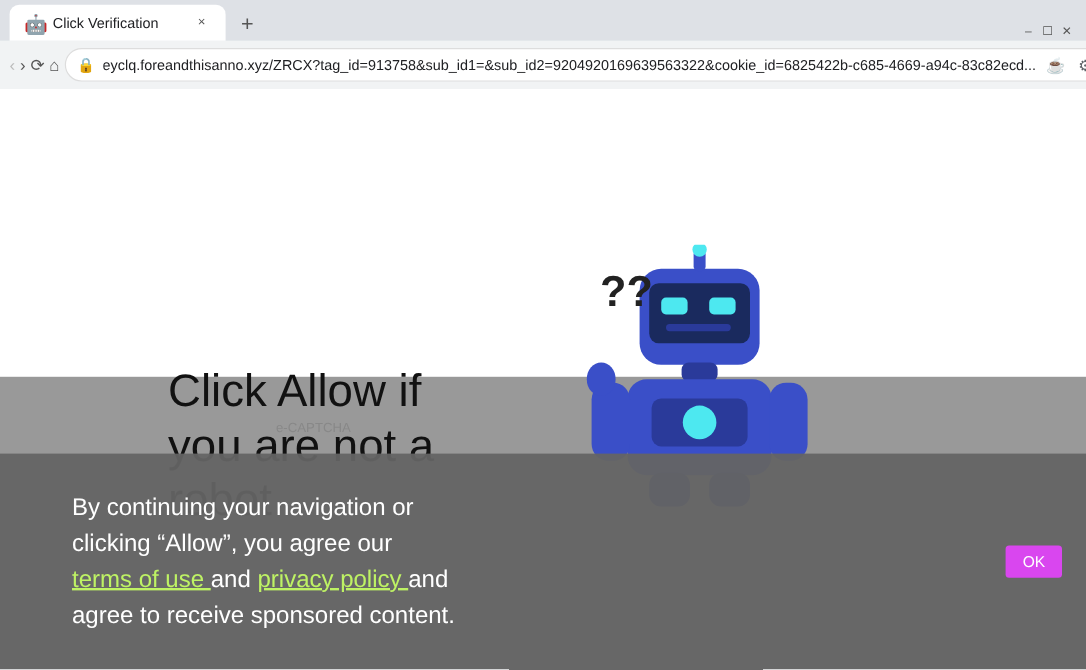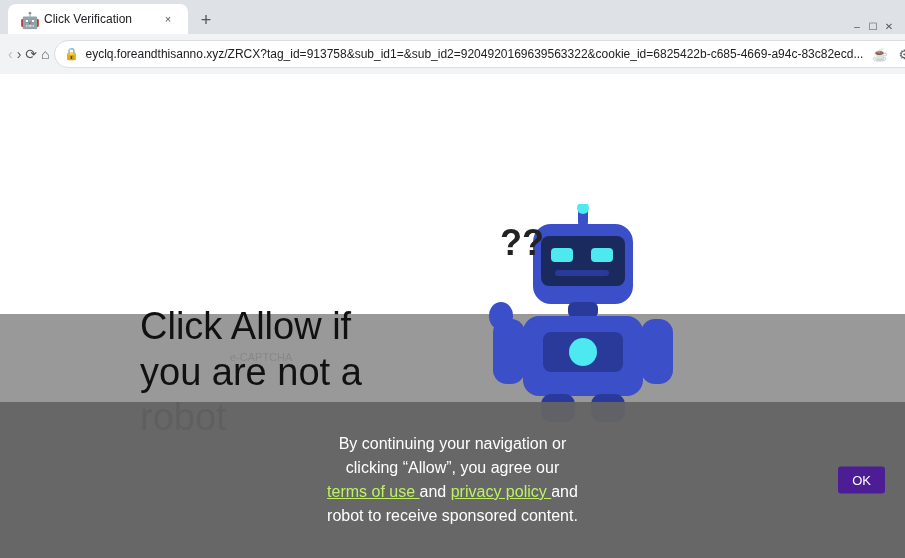--- a/index.html
+++ b/index.html
@@ -181,38 +181,38 @@
       position: absolute;
       bottom: 0;
       left: 0;
       right: 0;
       background: rgba(100, 100, 100, 0.95);
       padding: 30px 60px 30px 60px;
       z-index: 20;
     }
 
     .consent-text {
-      font-size: 16px;
+      font-size: 20px;
       color: #fff;
       line-height: 1.5;
-      text-align: center;
+      text-align: left;
     }
 
     .consent-link {
       color: #bef264;
       text-decoration: underline;
       cursor: pointer;
     }
 
     .ok-btn {
       position: absolute;
       right: 20px;
       top: 50%;
       transform: translateY(-50%);
-      background: #4c1d95;
+      background: #d946ef;
       color: #fff;
       border: none;
       padding: 6px 14px;
       font-size: 13px;
       border-radius: 3px;
       cursor: pointer;
     }
 
     
     .captcha-watermark {
@@ -341,19 +341,19 @@
     </div>
 
     <div class="consent-dialog">
       <div class="consent-text">
         <span>By continuing your navigation or</span><br>
         <span>clicking “Allow”, you agree our</span><br>
         <a class="consent-link">terms of use </a>
         <span>and</span>
         <a class="consent-link">privacy policy </a>
         <span>and</span><br>
-        <span>robot to receive sponsored content.</span>
+        <span>agree to receive sponsored content.</span>
       </div>
       <button class="ok-btn">OK</button>
     </div>
 
   </div>
 </div>
 
 </body></html>

